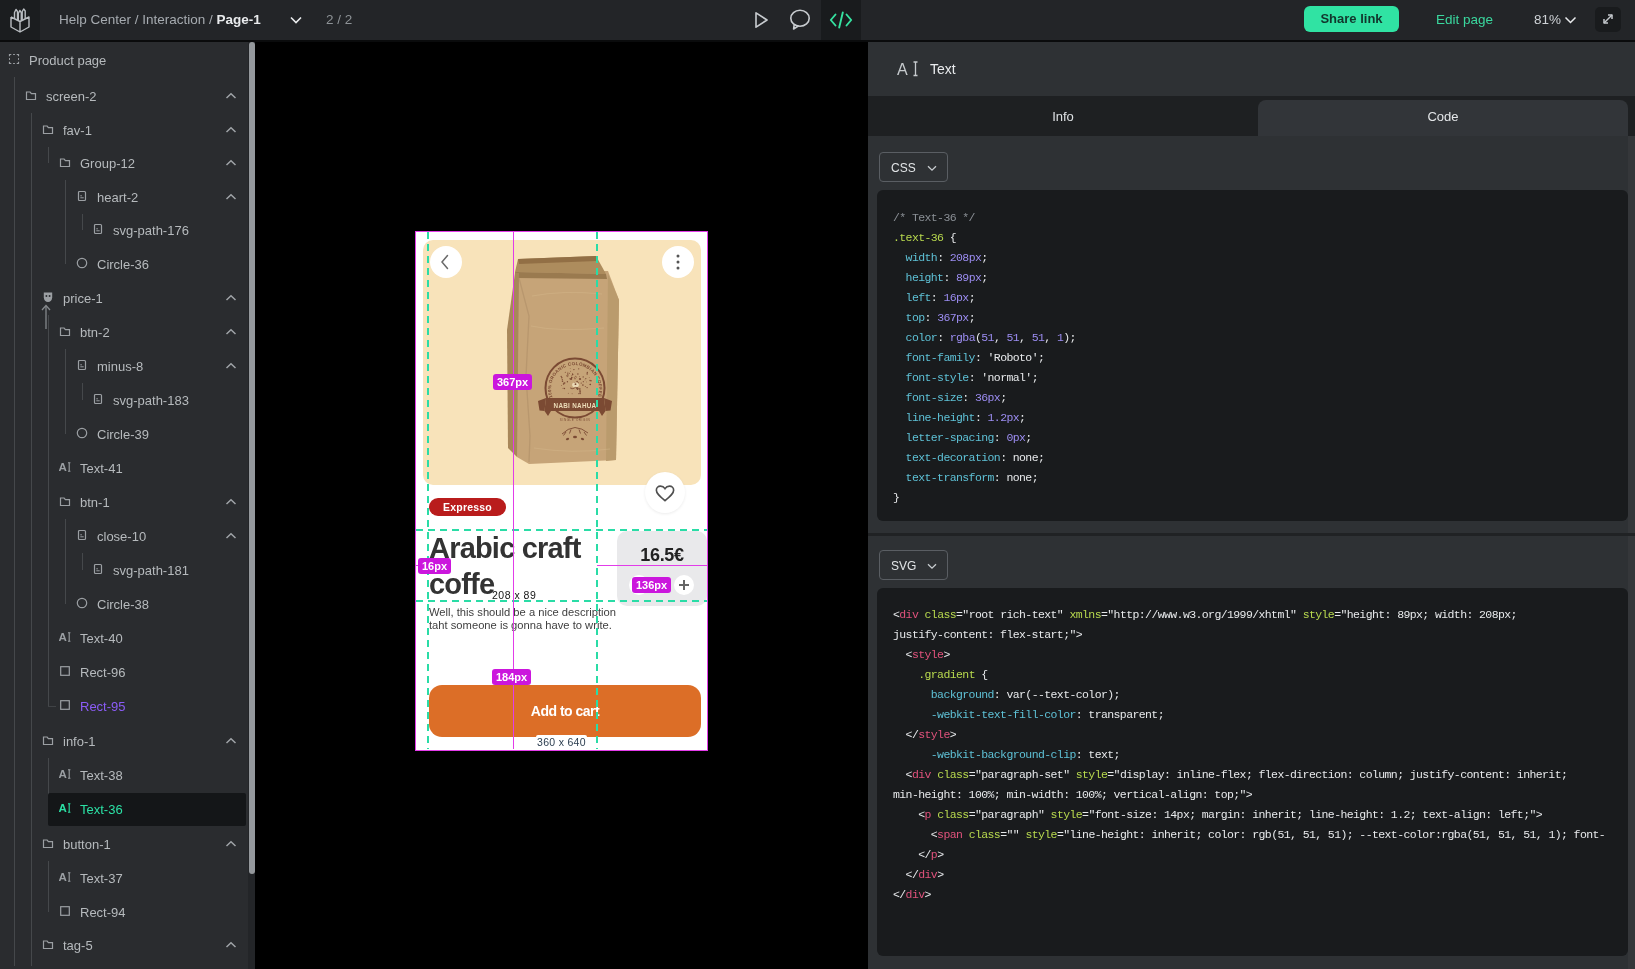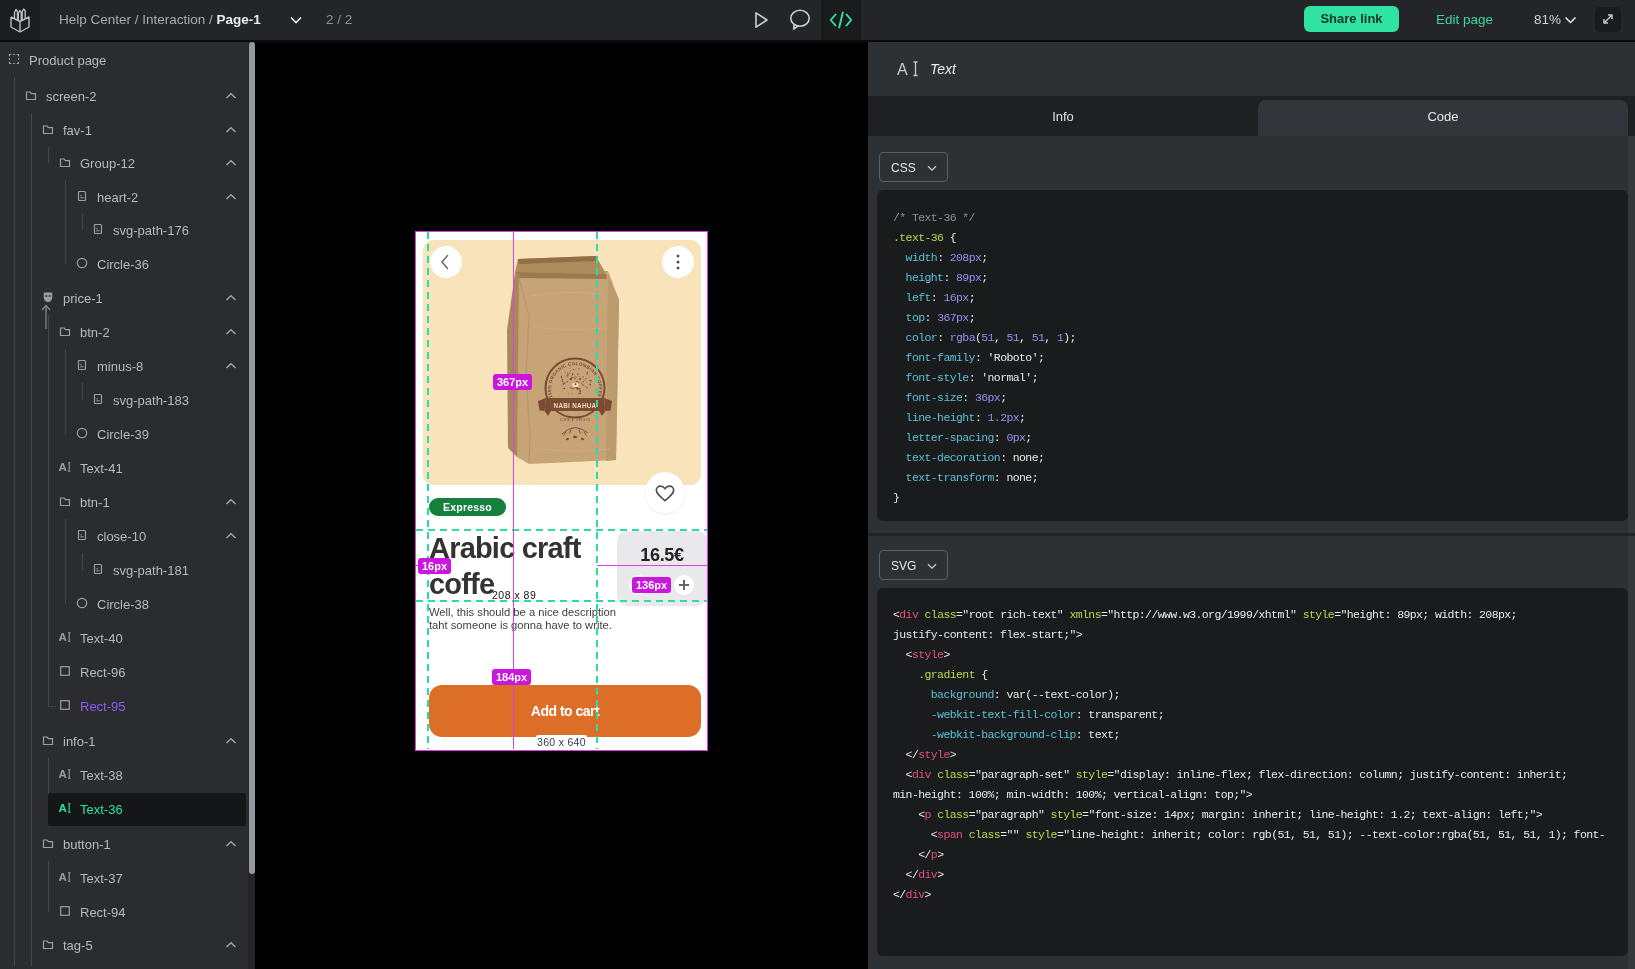--- a/index.html
+++ b/index.html
@@ -416,21 +416,21 @@
       <circle cx="2" cy="2" r="1.5" fill="#555"></circle>
       <circle cx="2" cy="8" r="1.5" fill="#555"></circle>
       <circle cx="2" cy="14" r="1.5" fill="#555"></circle>
     </svg>
 </div>
 <div class="abs" style="left:645px;top:472px;width:40px;height:41px;border-radius:50%;background:#fff;box-shadow:0 1px 3px rgba(0,0,0,0.08);">
   <svg width="22" height="20" style="position:absolute;left:9px;top:11px" viewBox="0 0 24 22" fill="none" stroke="#4f4f4f" stroke-width="1.8">
       <path d="M12 19.5 C6.2 14.6 2.5 11.5 2.5 7.9 C2.5 5.3 4.5 3.4 7 3.4 C8.9 3.4 10.9 4.5 12 6.2 C13.1 4.5 15.1 3.4 17 3.4 C19.5 3.4 21.5 5.3 21.5 7.9 C21.5 11.5 17.8 14.6 12 19.5 Z"></path>
     </svg>
 </div>
-<div class="abs" style="left:429px;top:498px;width:77px;height:18px;border-radius:9px;background:#15803d;color:#fff;font-size:10.5px;font-weight:700;text-align:center;line-height:18px;letter-spacing:0.2px;">Expresso</div>
+<div class="abs" style="left:429px;top:498px;width:77px;height:18px;border-radius:9px;background:#b91c1c;color:#fff;font-size:10.5px;font-weight:700;text-align:center;line-height:18px;letter-spacing:0.2px;">Expresso</div>
 <div class="abs" style="left:429px;top:531px;width:172px;font-size:29px;font-weight:700;color:#333;line-height:35.5px;letter-spacing:-0.8px;white-space:nowrap;">Arabic craft<br>coffe</div>
 <div class="abs" style="left:617px;top:531px;width:90px;height:75px;border-radius:10px;background:#e9e9eb;"></div>
 <div class="abs" style="left:617px;top:545px;width:90px;font-size:18px;font-weight:700;color:#222;text-align:center;letter-spacing:-0.3px;">16.5€</div>
 <div class="abs" style="left:629px;top:575px;width:20px;height:20px;border-radius:50%;background:#fff;">
     <div style="position:absolute;left:5px;top:9.2px;width:10px;height:1.4px;background:#666;"></div>
   </div>
 <div class="abs" style="left:652px;top:578px;width:20px;font-size:13px;font-weight:700;color:#333;text-align:center;">2</div>
 <div class="abs" style="left:674px;top:575px;width:20px;height:20px;border-radius:50%;background:#fff;">
     <div style="position:absolute;left:5px;top:9.2px;width:10px;height:1.4px;background:#666;"></div>
     <div style="position:absolute;left:9.3px;top:4.7px;width:1.4px;height:10px;background:#666;"></div>
@@ -448,21 +448,21 @@
 <div class="mlab" style="left:493px;top:374px;">367px</div>
 <div class="mlab" style="left:418px;top:558px;">16px</div>
 <div class="mlab" style="left:632px;top:558px;margin-top:19px;">136px</div>
 <div class="mlab" style="left:492px;top:669px;">184px</div>
 <div class="abs" style="left:492px;top:589px;font-size:10.5px;color:#141414;letter-spacing:0.5px;">208 x 89</div>
 <div class="abs" style="left:536px;top:735px;width:51px;height:15px;background:#fff;border-radius:2px;color:#2c3e50;font-size:10.5px;text-align:center;line-height:15px;letter-spacing:0.3px;">360 x 640</div>
 <svg class="abs" style="left:897px;top:59px" width="26" height="20" viewBox="0 0 26 20" fill="none" stroke="#c6cacd">
 <text x="0" y="16" font-size="16" fill="#c6cacd" stroke="none" font-family="Liberation Sans">A</text>
 <path d="M16.5 3 h4 M18.5 3 v13.5 M16.5 16.5 h4" stroke-width="1.3"></path>
   </svg>
-<div class="abs" style="left:930px;top:61px;font-size:14px;color:#e9ebed;font-style:italic;">Text</div>
+<div class="abs" style="left:930px;top:61px;font-size:14px;color:#e9ebed;">Text</div>
 <div class="abs" style="left:868px;top:96px;width:767px;height:40px;background:#1e2022;"></div>
 <div class="abs" style="left:1258px;top:100px;width:370px;height:36px;background:#323539;border-radius:8px 8px 0 0;"></div>
 <div class="abs" style="left:868px;top:109px;width:390px;text-align:center;font-size:13px;color:#dde0e3;">Info</div>
 <div class="abs" style="left:1258px;top:109px;width:370px;text-align:center;font-size:13px;color:#e4e7e9;">Code</div>
 <div class="abs" style="left:1628px;top:136px;width:7px;height:833px;background:#35373a;"></div>
 <div class="drop" style="left:879px;top:152px;">CSS<svg width="10" height="7" style="position:absolute;right:10px;top:12px" viewBox="0 0 10 7" fill="none" stroke="#c8ccd0" stroke-width="1.3">
       <path d="M1 1.2 L5 5.2 L9 1.2"></path>
     </svg></div>
 <div class="codebox" style="top:190px;height:331px;"></div>
 <div class="code" style="left:893px;top:208px;">
@@ -487,22 +487,22 @@
       <path d="M1 1.2 L5 5.2 L9 1.2"></path>
     </svg></div>
 <div class="codebox" style="top:588px;height:368px;"></div>
 <div class="code" style="left:893px;top:605px;">
     <div class="cl">&lt;<span class="p">div</span> <span class="g">class</span>="root rich-text" <span class="g">xmlns</span>="http://www.w3.org/1999/xhtml" <span class="g">style</span>="height: 89px; width: 208px;</div>
     <div class="cl">justify-content: flex-start;"&gt;</div>
     <div class="cl">  &lt;<span class="p">style</span>&gt;</div>
     <div class="cl">    <span class="g">.gradient</span> {</div>
     <div class="cl">      <span class="b">background</span>: var(--text-color);</div>
     <div class="cl">      <span class="b">-webkit-text-fill-color</span>: transparent;</div>
+    <div class="cl">  &lt;/<span class="p">style</span>&gt;</div>
     <div class="cl">      <span class="b">-webkit-background-clip</span>: text;</div>
-    <div class="cl">  &lt;/<span class="p">style</span>&gt;</div>
     <div class="cl">  &lt;<span class="p">div</span> <span class="g">class</span>="paragraph-set" <span class="g">style</span>="display: inline-flex; flex-direction: column; justify-content: inherit;</div>
     <div class="cl">min-height: 100%; min-width: 100%; vertical-align: top;"&gt;</div>
     <div class="cl">    &lt;<span class="p">p</span> <span class="g">class</span>="paragraph" <span class="g">style</span>="font-size: 14px; margin: inherit; line-height: 1.2; text-align: left;"&gt;</div>
     <div class="cl">      &lt;<span class="p">span</span> <span class="g">class</span>="" <span class="g">style</span>="line-height: inherit; color: rgb(51, 51, 51); --text-color:rgba(51, 51, 51, 1); font-</div>
     <div class="cl">    &lt;/<span class="p">p</span>&gt;</div>
     <div class="cl">  &lt;/<span class="p">div</span>&gt;</div>
     <div class="cl">&lt;/<span class="p">div</span>&gt;</div>
   </div>
 
 </body></html>

